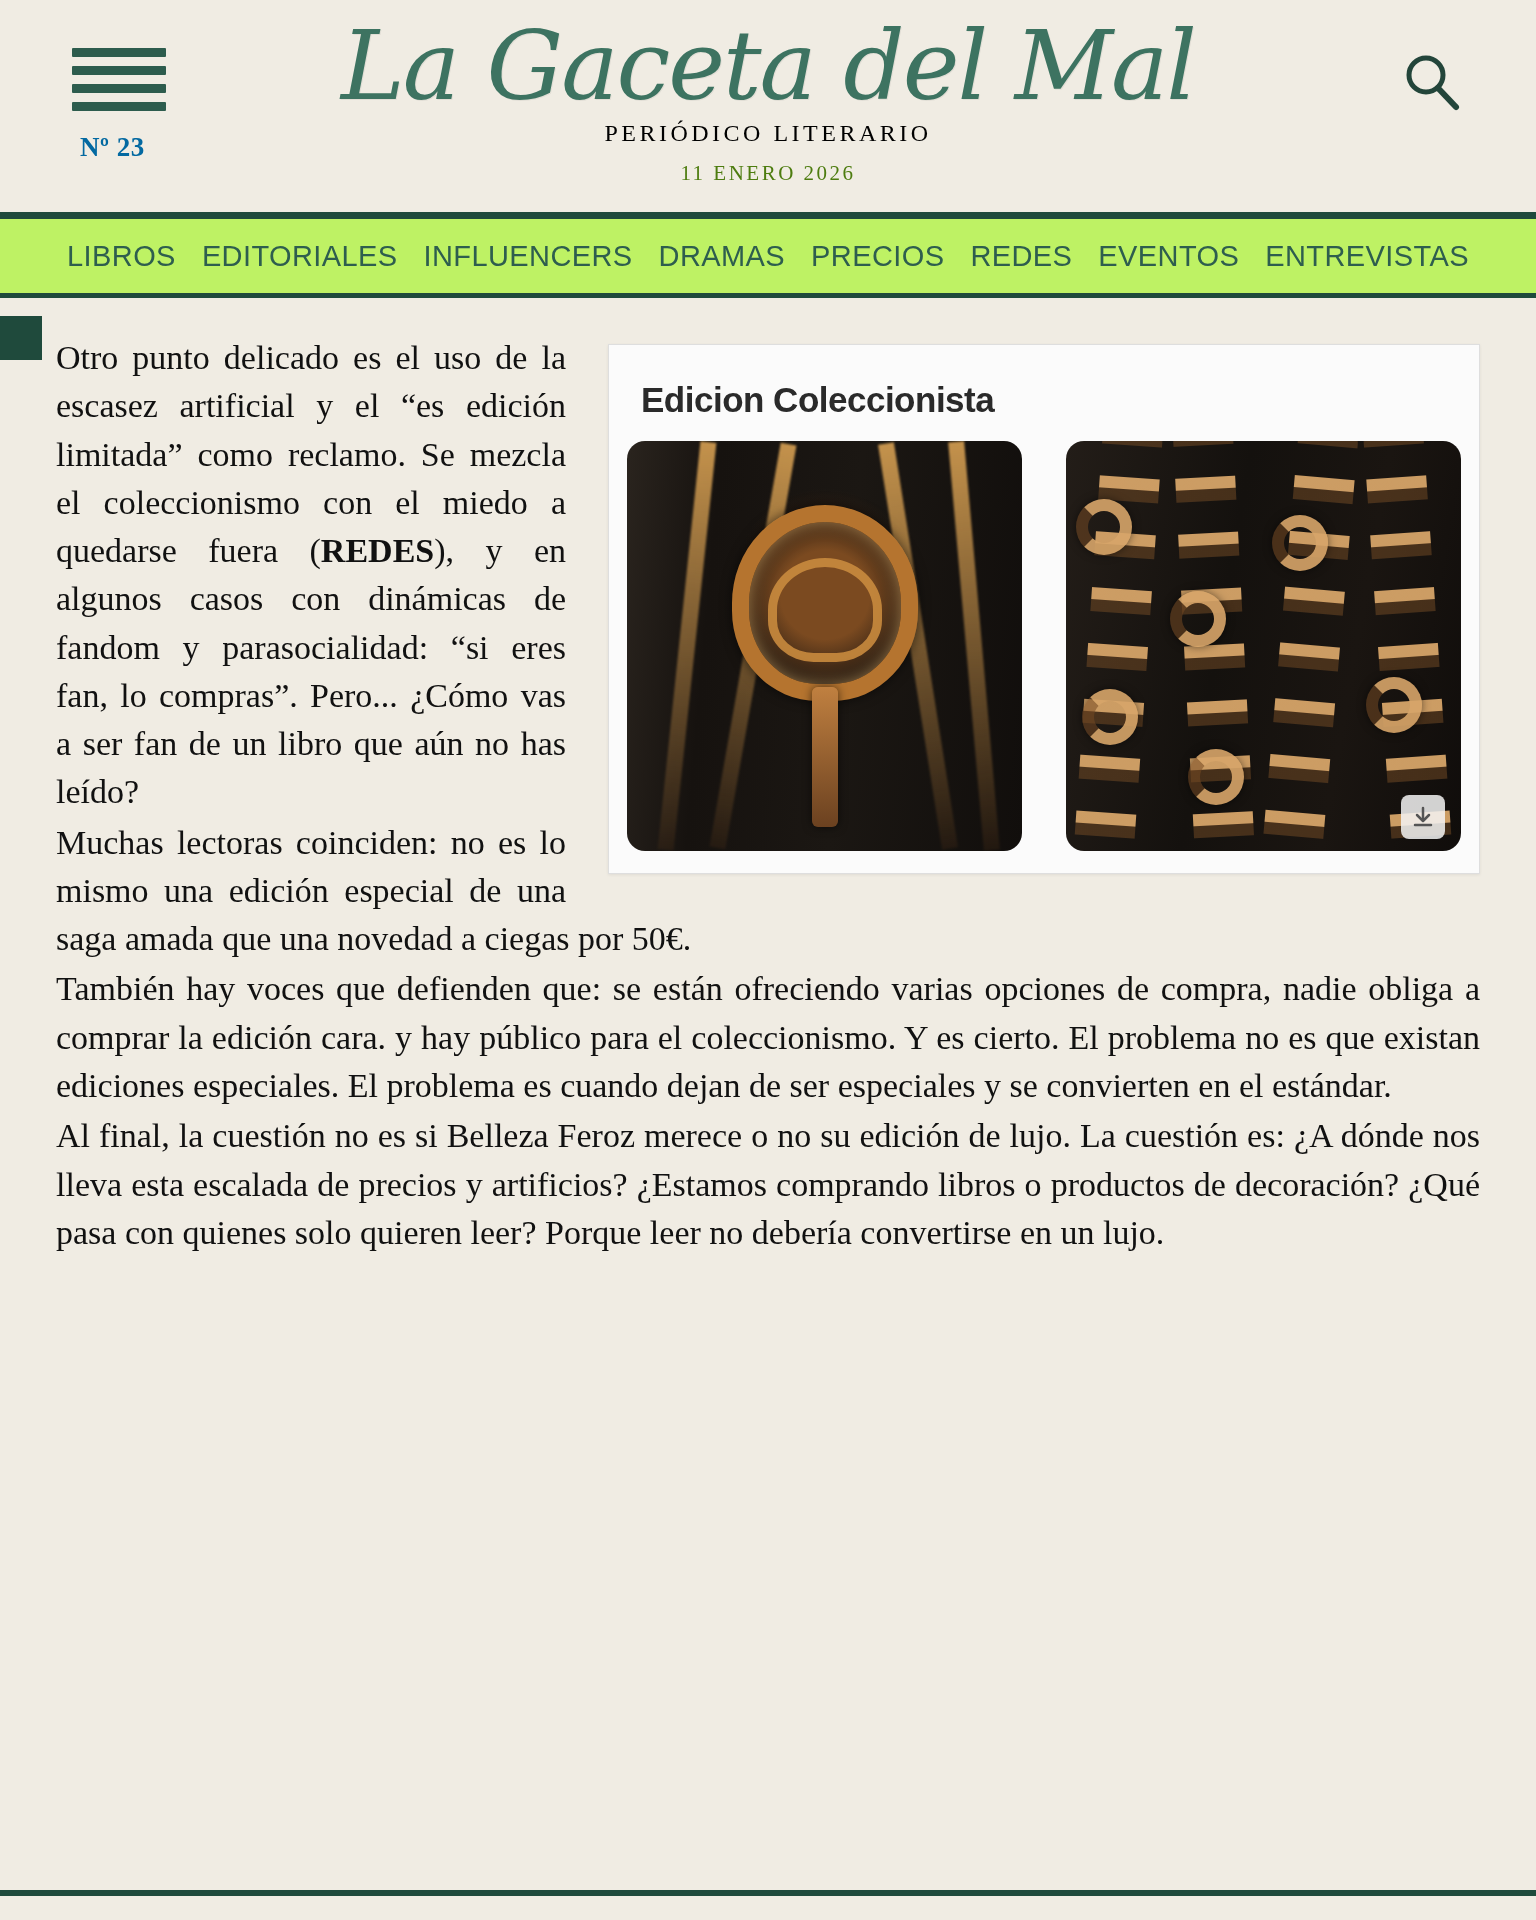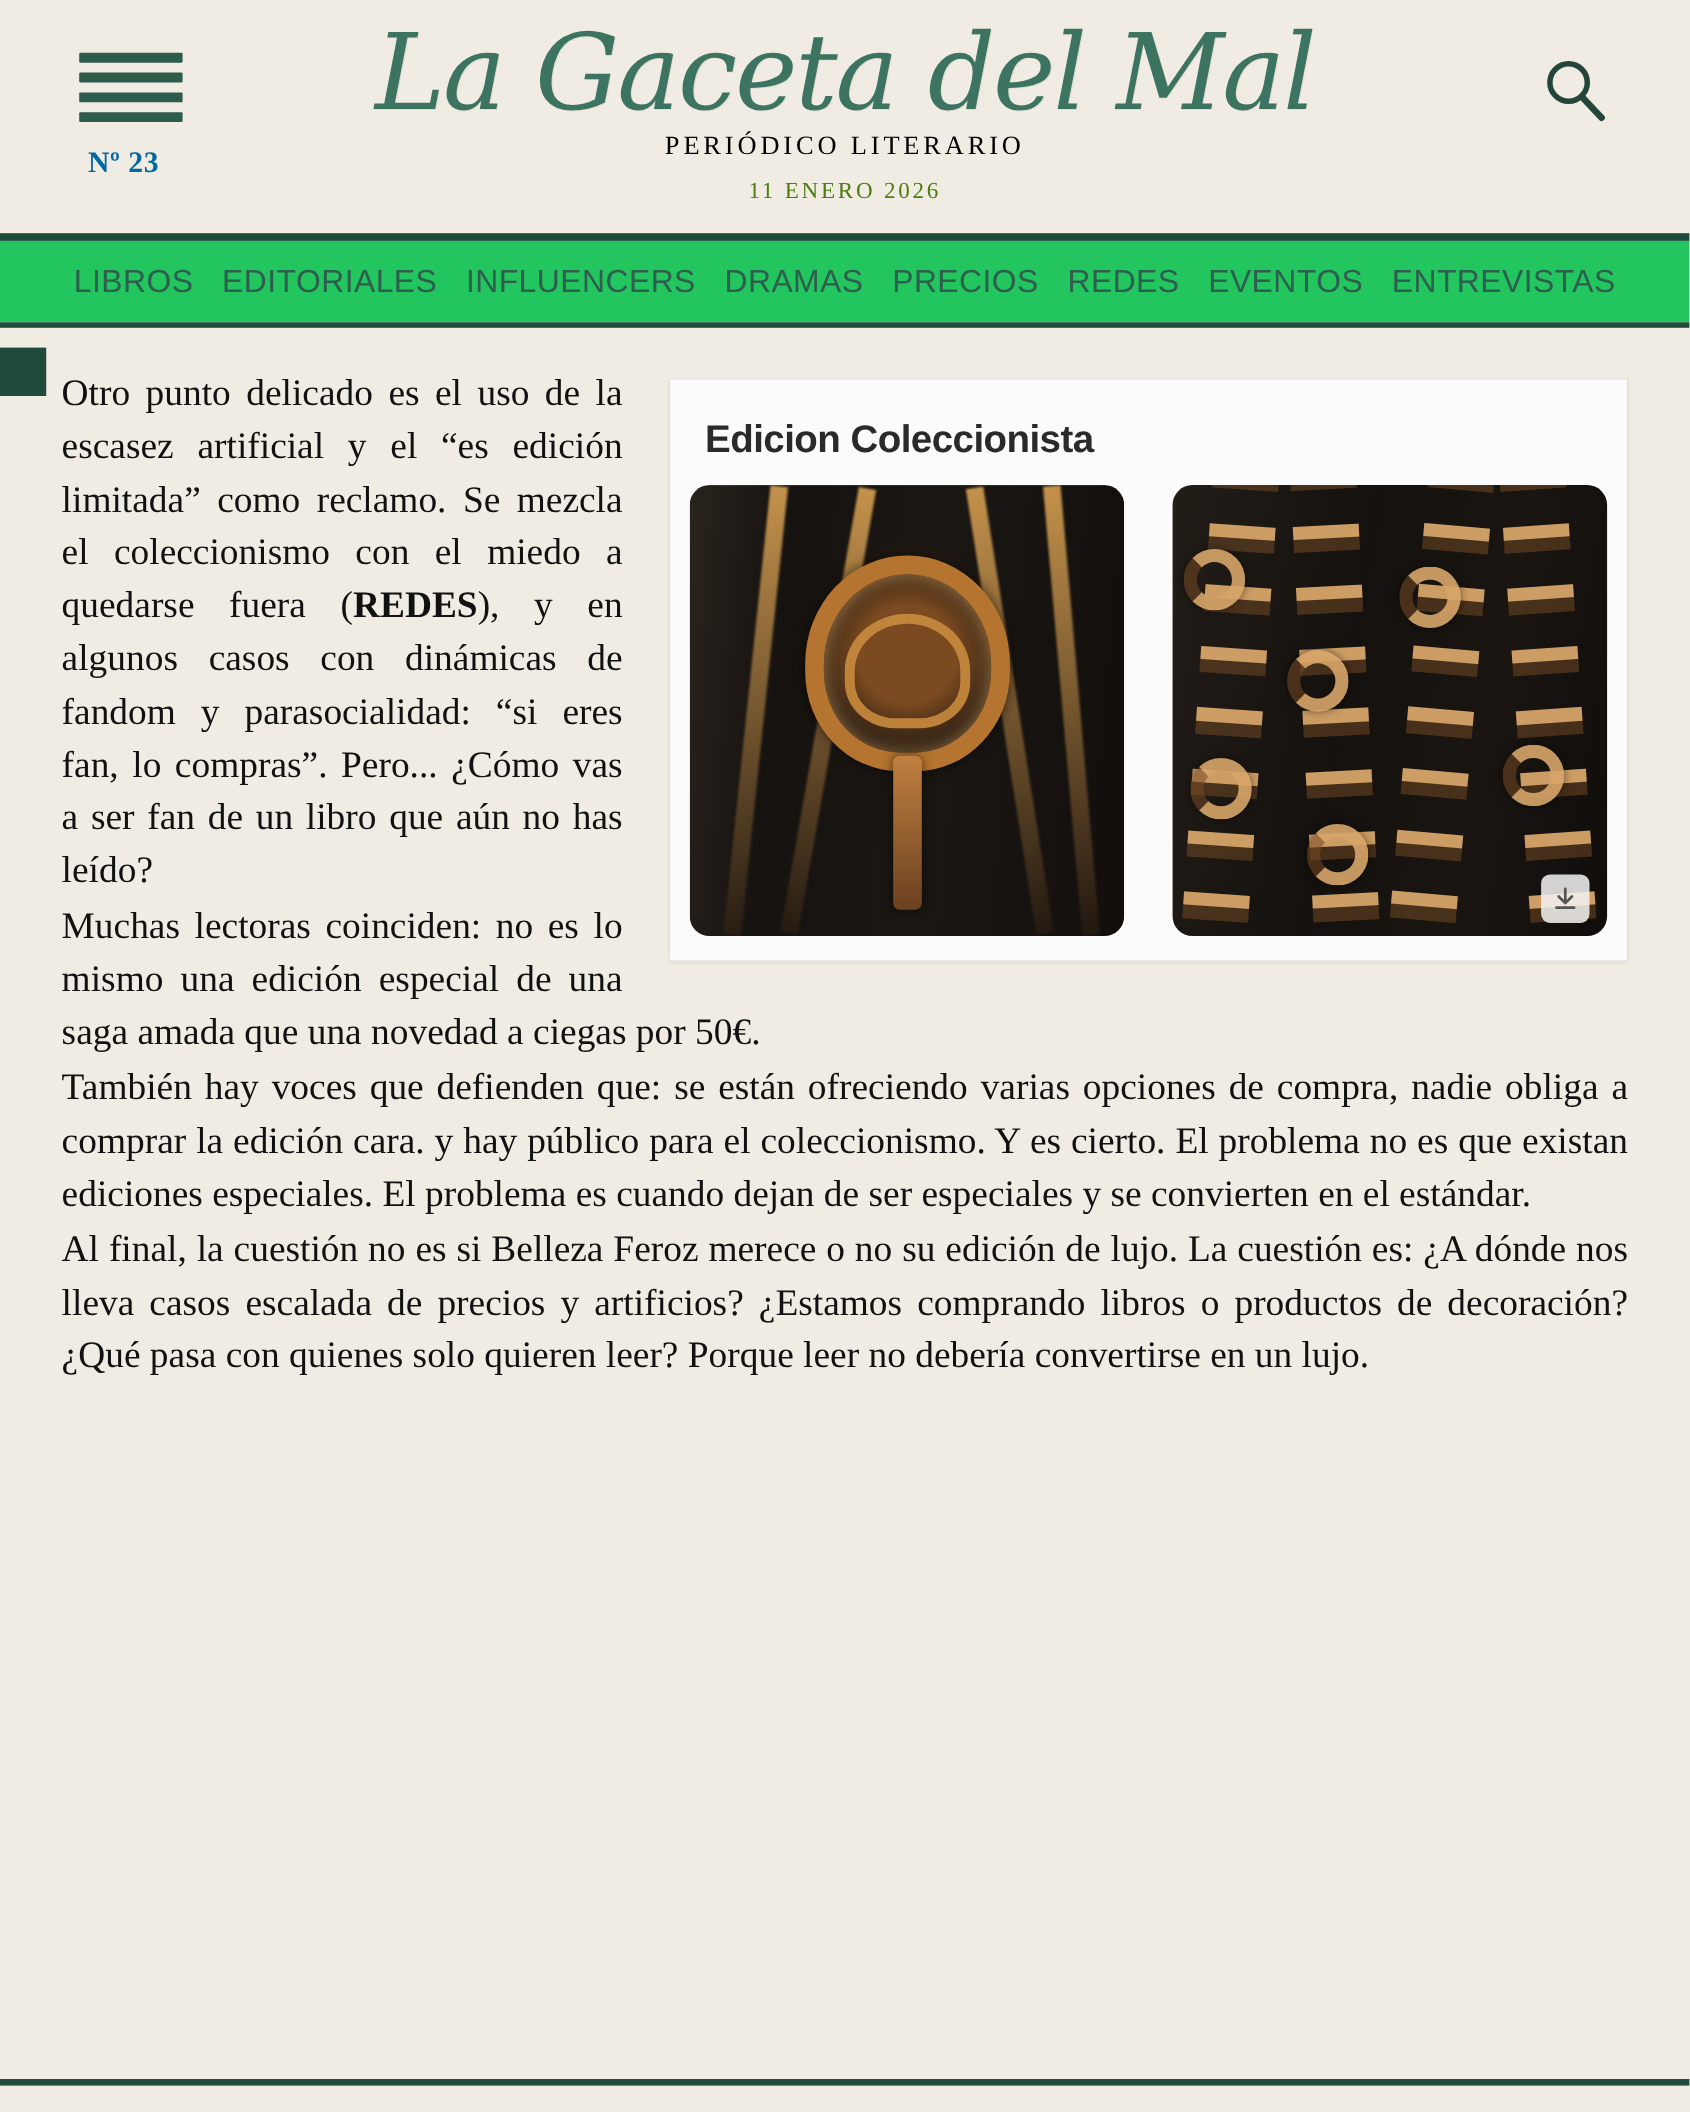--- a/index.html
+++ b/index.html
@@ -104,21 +104,21 @@
     background: #1f4a3c;
     flex: 0 0 auto;
   }
   .nav {
     flex: 0 0 auto;
     height: 74px;
     display: flex;
     align-items: center;
     justify-content: center;
     gap: 26px;
-    background: #22c55e;
+    background: #bef264;
   }
   .nav a {
     font-family: "Liberation Sans", sans-serif;
     font-size: 29px;
     letter-spacing: 0.4px;
     color: #2e5e4e;
     text-decoration: none;
     white-space: nowrap;
   }
   .nav-rule-bottom {
@@ -383,18 +383,18 @@
           </svg>
         </div>
       </div>
 
       <p class="para"><span>Otro punto delicado es el uso de la escasez artificial y el “es edición limitada” como reclamo. Se mezcla el coleccionismo con el miedo a quedarse fuera (</span><b>REDES</b><span>), y en algunos casos con dinámicas de fandom y parasocialidad: “si eres fan, lo compras”. Pero... ¿Cómo vas a ser fan de un libro que aún no has leído?</span></p>
 
       <p class="para">Muchas lectoras coinciden: no es lo mismo una edición especial de una saga amada que una novedad a ciegas por 50€.</p>
 
       <p class="para">También hay voces que defienden que: se están ofreciendo varias opciones de compra, nadie obliga a comprar la edición cara. y hay público para el coleccionismo. Y es cierto. El problema no es que existan ediciones especiales. El problema es cuando dejan de ser especiales y se convierten en el estándar.</p>
 
-      <p class="para">Al final, la cuestión no es si Belleza Feroz merece o no su edición de lujo. La cuestión es: ¿A dónde nos lleva casos escalada de precios y artificios? ¿Estamos comprando libros o productos de decoración? ¿Qué pasa con quienes solo quieren leer? Porque leer no debería convertirse en un lujo.</p>
+      <p class="para">Al final, la cuestión no es si Belleza Feroz merece o no su edición de lujo. La cuestión es: ¿A dónde nos lleva esta escalada de precios y artificios? ¿Estamos comprando libros o productos de decoración? ¿Qué pasa con quienes solo quieren leer? Porque leer no debería convertirse en un lujo.</p>
     </div>
 
     <div class="bottom-rule"></div>
   </div>
 </div>
 
 </body></html>

